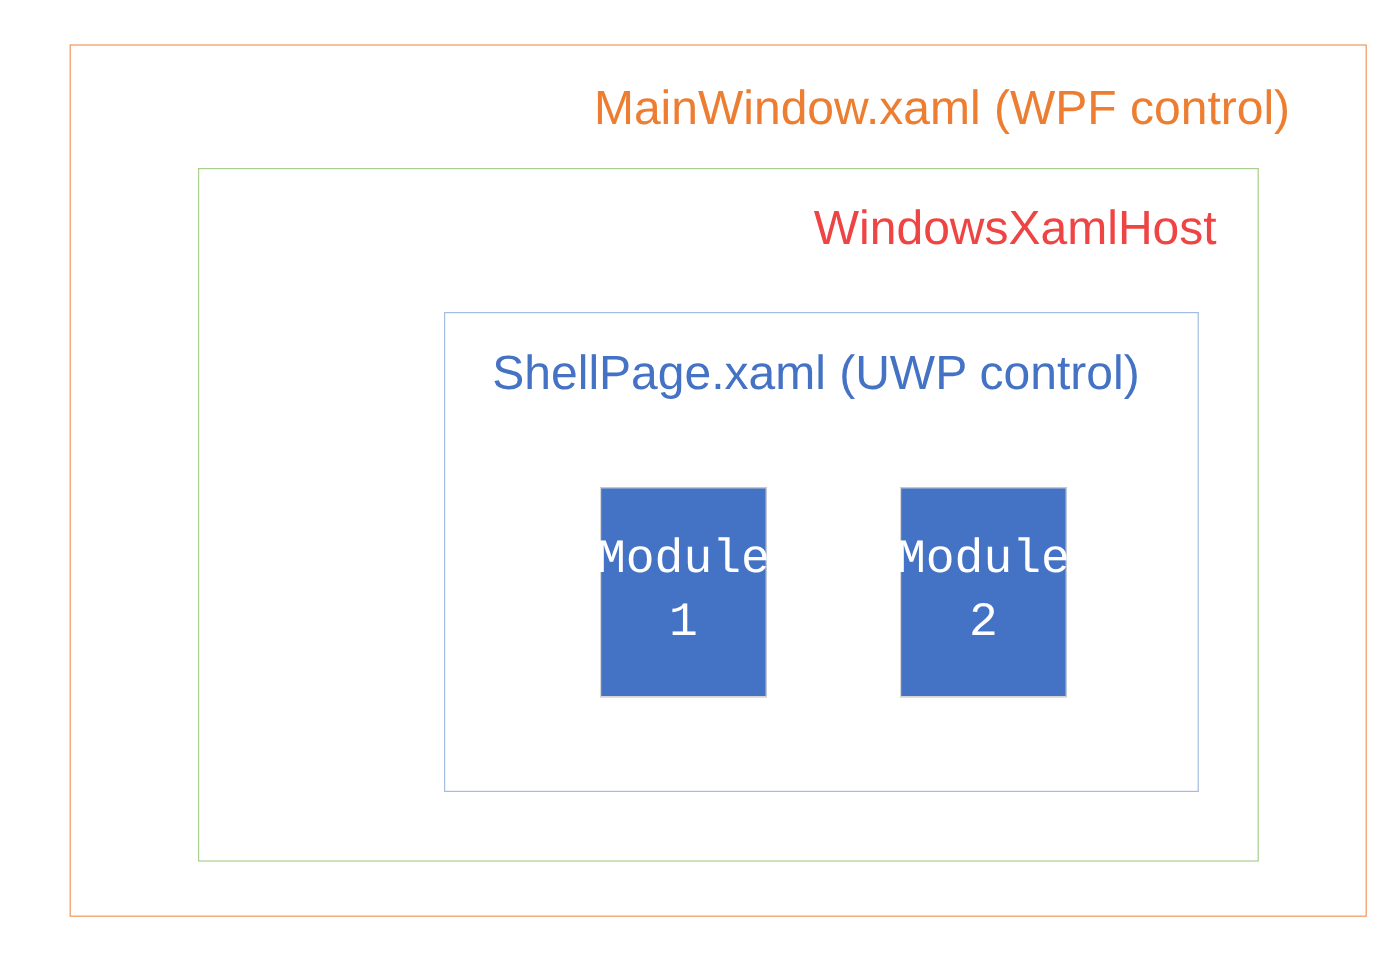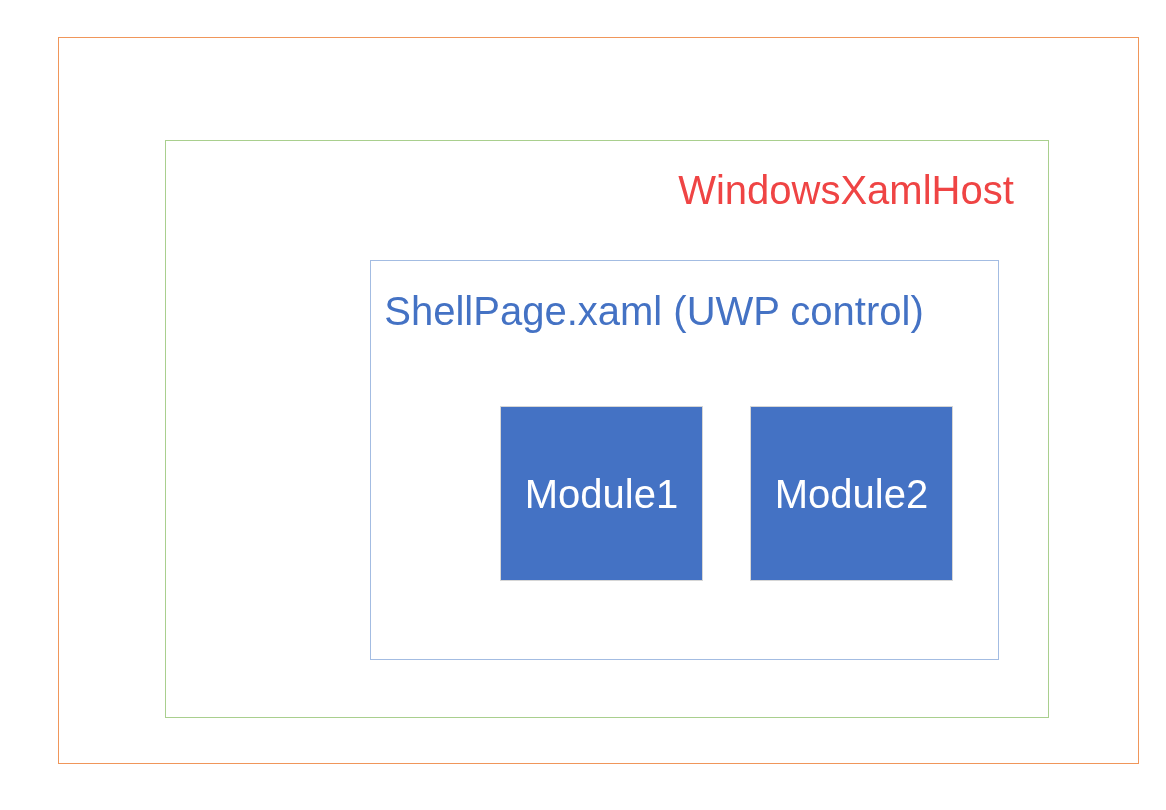--- a/index.html
+++ b/index.html
@@ -52,53 +52,55 @@
     left: 785px;
     top: 66px;
     color: #ED7D31;
   }
   .label-host {
     left: 846px;
     top: 166px;
     color: #ef4444;
   }
   .label-shell {
-    left: 654px;
+    left: 680px;
     top: 287px;
     color: #4472C4;
   }
   .module {
     position: absolute;
     top: 406px;
-    width: 203px;
+    width: 139px;
     height: 175px;
     box-sizing: border-box;
     background: #4472C4;
     border: 1px solid #D6D6D6;
     color: #ffffff;
     display: flex;
-    flex-direction: row;
+    flex-direction: column;
     align-items: center;
     justify-content: center;
     text-align: center;
     font-size: 40px;
     line-height: 52px;
+    font-family: Liberation Mono, monospace;
   }
   .module-1 { left: 500px; }
   .module-2 { left: 750px; }
 </style>
 </head>
 <body>
 
 <div class="stage">
 
   <div class="rect rect-main"></div>
   <div class="rect rect-host"></div>
   <div class="rect rect-shell"></div>
 
+  <div class="label label-main">MainWindow.xaml (WPF control)</div>
 
   <div class="label label-host">WindowsXamlHost</div>
 
   <div class="label label-shell">ShellPage.xaml (UWP control)</div>
 
   <div class="module module-1">
     <span>Module</span>
     <span>1</span>
   </div>
 

